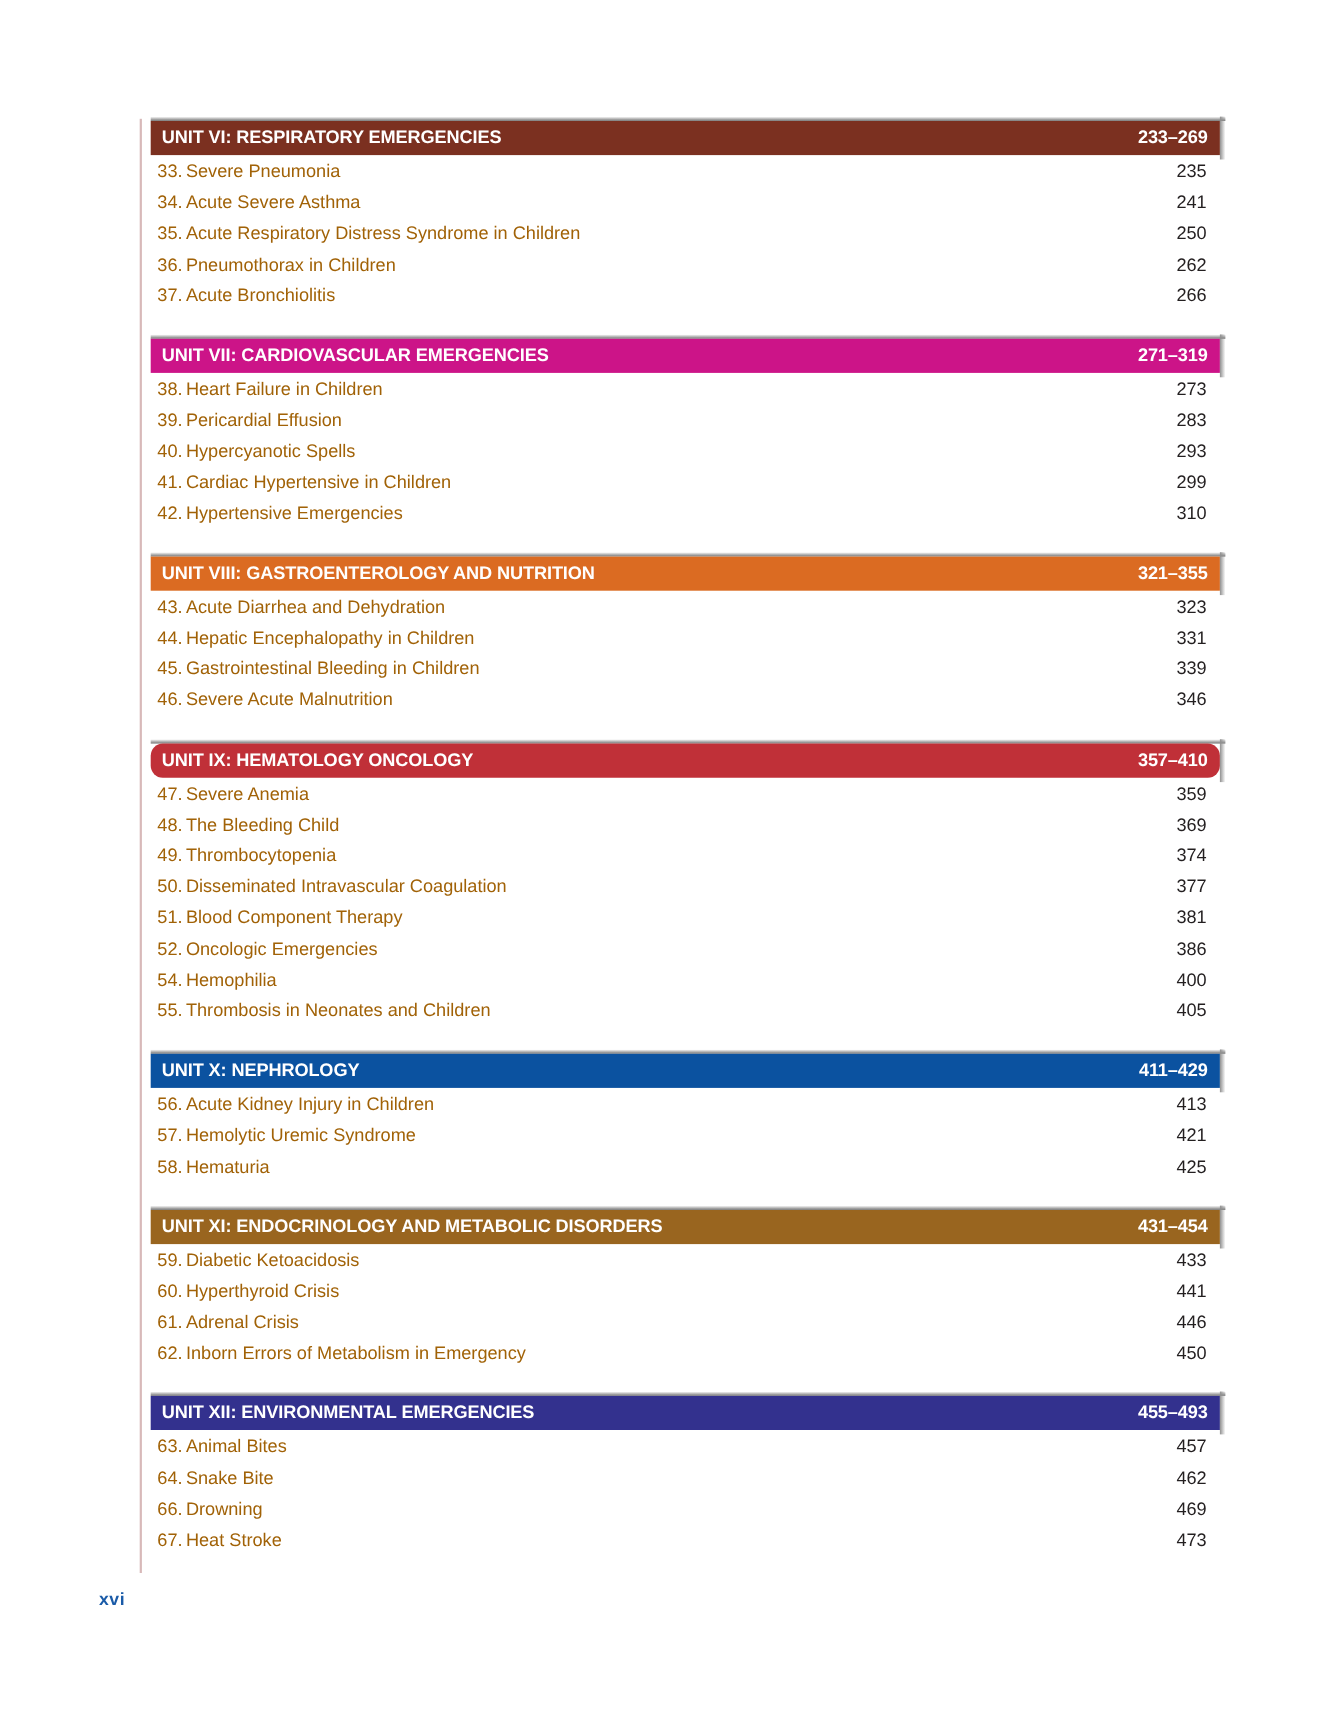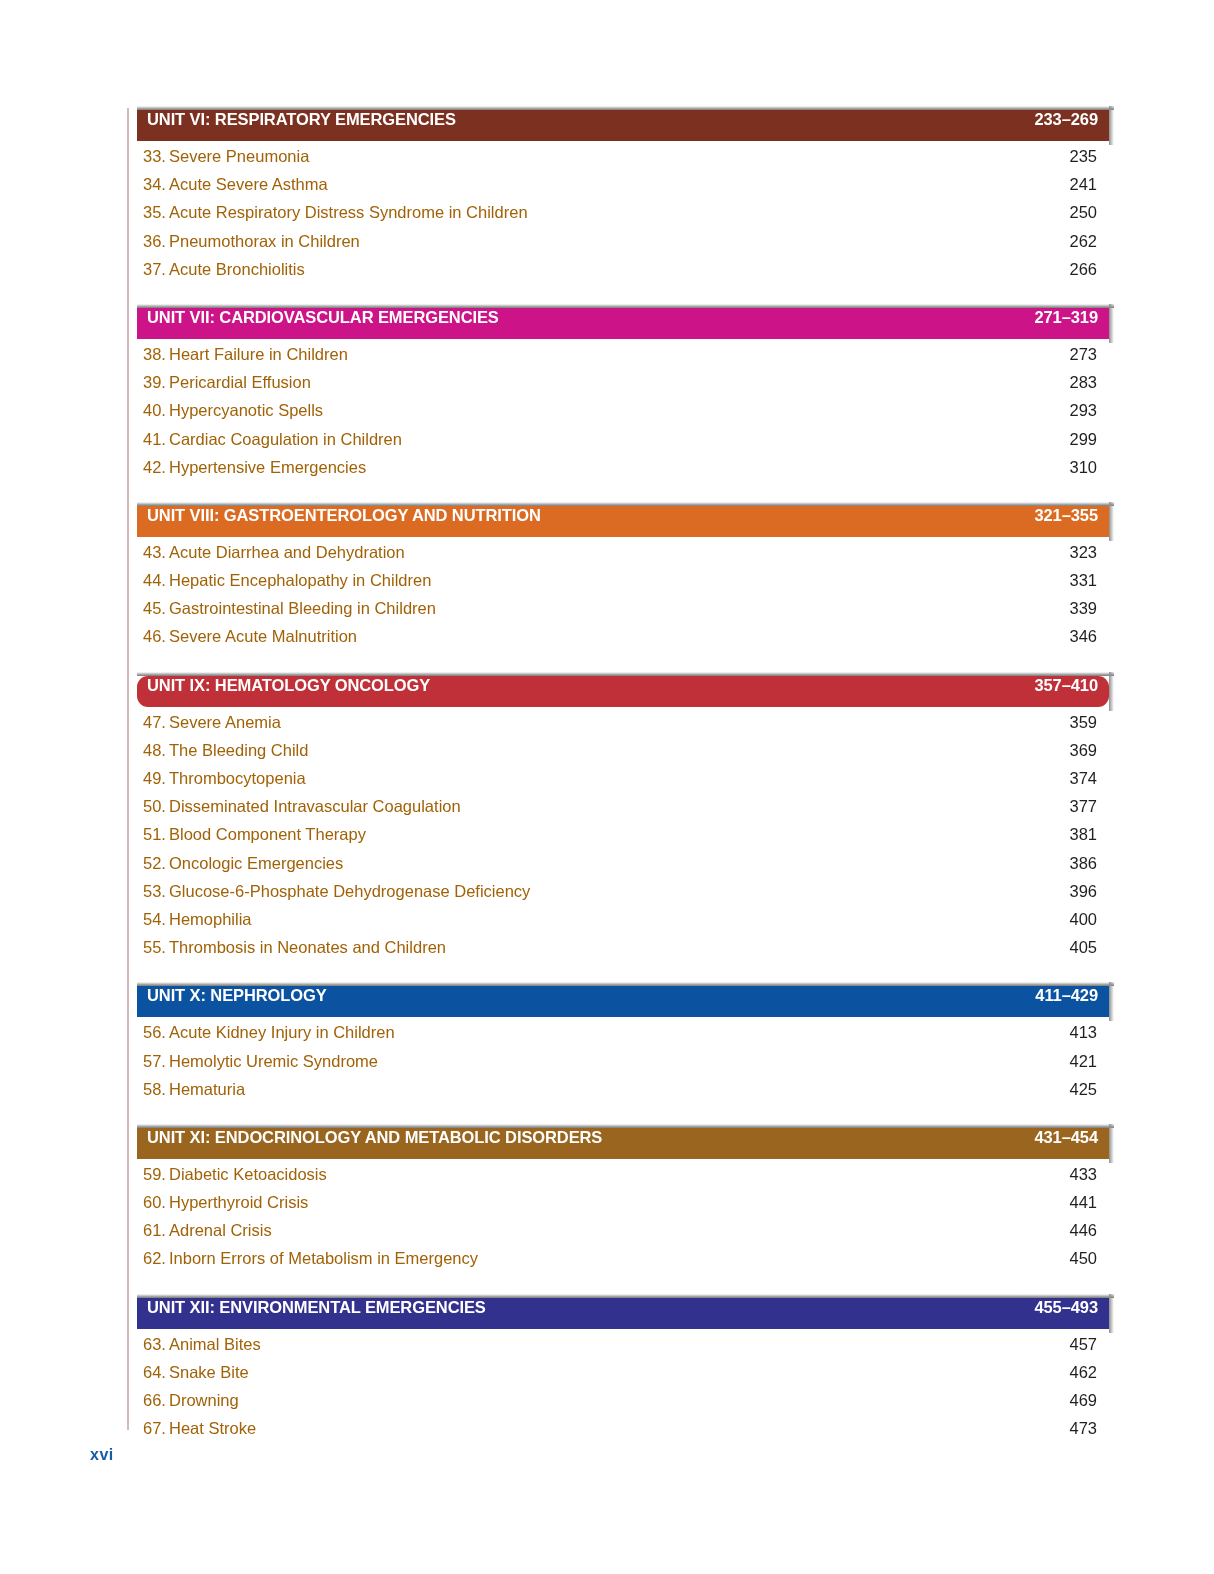--- a/index.html
+++ b/index.html
@@ -79,21 +79,21 @@
     top: -4px;
     width: 5px;
     bottom: -4px;
     background: linear-gradient(to right, #8f8f8f 0%, rgba(255,255,255,0) 100%);
   }
 
   .unit-bar {
     position: relative;
     height: 31px;
     display: flex;
-    align-items: flex-start;
+    align-items: center;
     justify-content: space-between;
     padding: 0 11px 0 10px;
     box-sizing: border-box;
     color: #ffffff;
   }
   .unit-title {
     font-size: 16.5px;
     font-weight: bold;
     letter-spacing: -0.1px;
     white-space: nowrap;
@@ -189,21 +189,21 @@
           </li>
           <li class="chapter-row">
             <span class="chapter-label"><span class="chapter-num">39.</span><span>Pericardial Effusion</span></span>
             <span class="chapter-page">283</span>
           </li>
           <li class="chapter-row">
             <span class="chapter-label"><span class="chapter-num">40.</span><span>Hypercyanotic Spells</span></span>
             <span class="chapter-page">293</span>
           </li>
           <li class="chapter-row">
-            <span class="chapter-label"><span class="chapter-num">41.</span><span>Cardiac Coagulation in Children</span></span>
+            <span class="chapter-label"><span class="chapter-num">41.</span><span>Cardiac Hypertensive in Children</span></span>
             <span class="chapter-page">299</span>
           </li>
           <li class="chapter-row">
             <span class="chapter-label"><span class="chapter-num">42.</span><span>Hypertensive Emergencies</span></span>
             <span class="chapter-page">310</span>
           </li>
         </ul>
       </div>
       <div class="unit-block">
         <div class="unit-bar-wrap">
@@ -257,24 +257,20 @@
           </li>
           <li class="chapter-row">
             <span class="chapter-label"><span class="chapter-num">51.</span><span>Blood Component Therapy</span></span>
             <span class="chapter-page">381</span>
           </li>
           <li class="chapter-row">
             <span class="chapter-label"><span class="chapter-num">52.</span><span>Oncologic Emergencies</span></span>
             <span class="chapter-page">386</span>
           </li>
           <li class="chapter-row">
-            <span class="chapter-label"><span class="chapter-num">53.</span><span>Glucose-6-Phosphate Dehydrogenase Deficiency</span></span>
-            <span class="chapter-page">396</span>
-          </li>
-          <li class="chapter-row">
             <span class="chapter-label"><span class="chapter-num">54.</span><span>Hemophilia</span></span>
             <span class="chapter-page">400</span>
           </li>
           <li class="chapter-row">
             <span class="chapter-label"><span class="chapter-num">55.</span><span>Thrombosis in Neonates and Children</span></span>
             <span class="chapter-page">405</span>
           </li>
         </ul>
       </div>
       <div class="unit-block">

